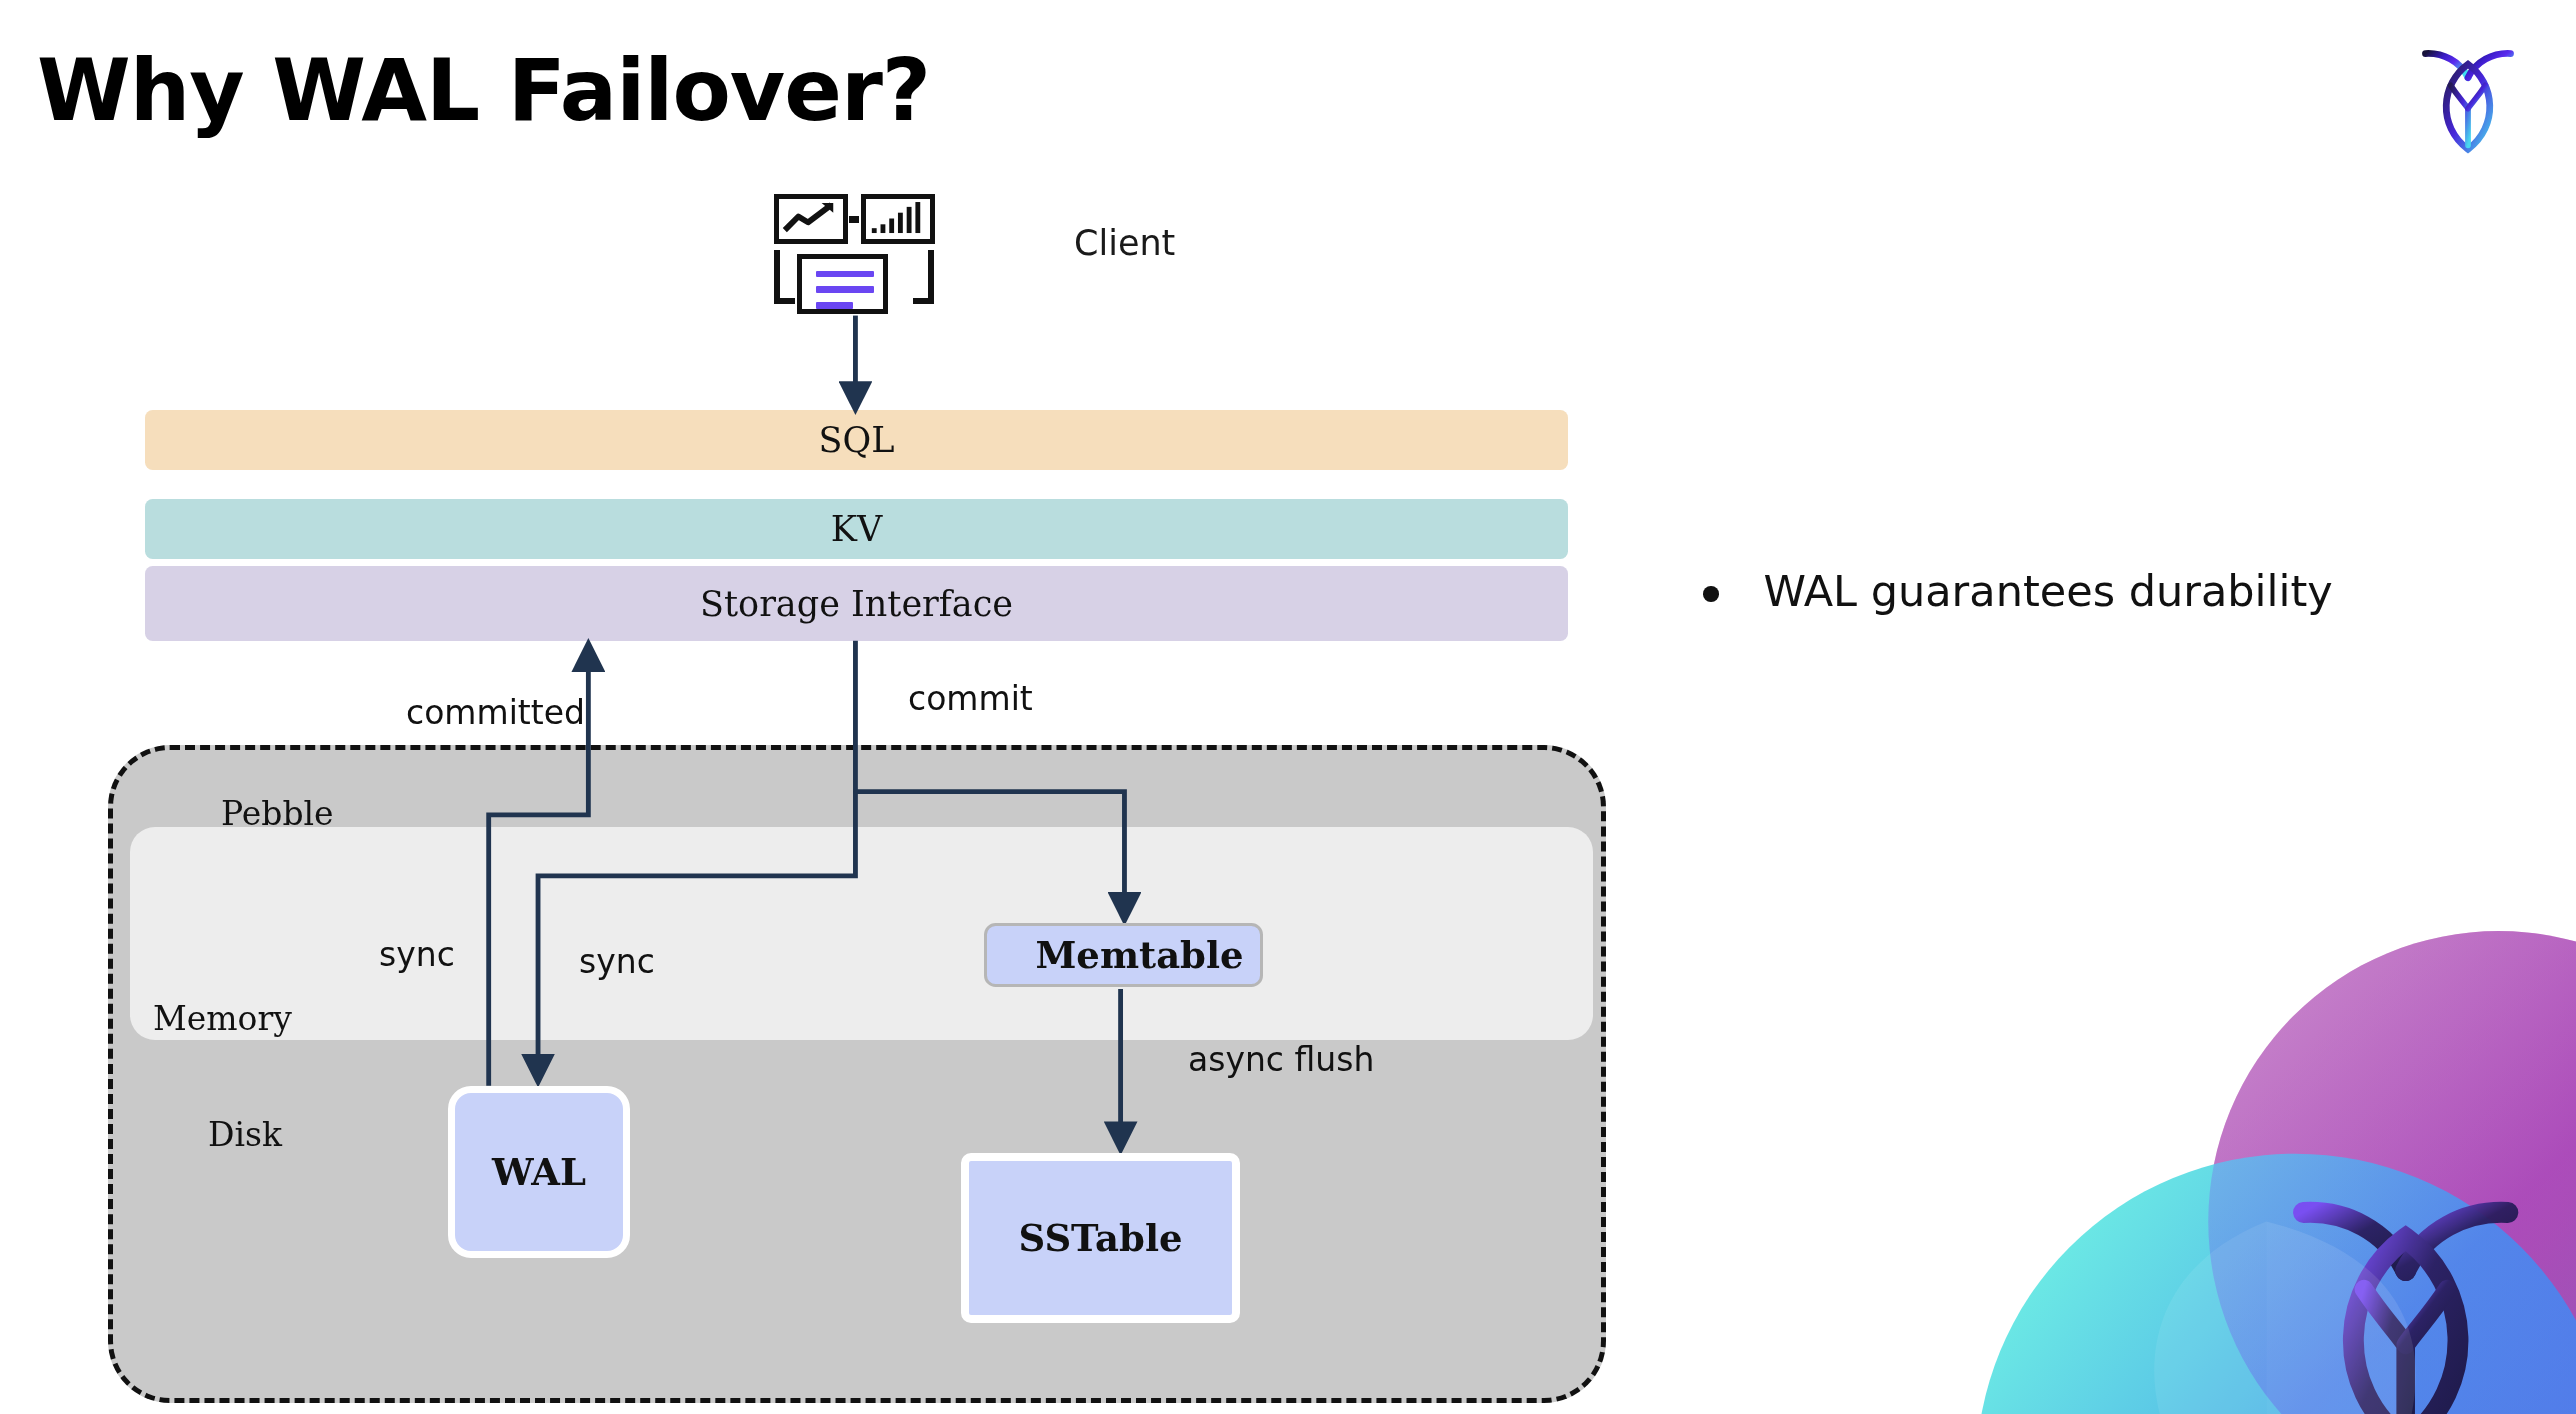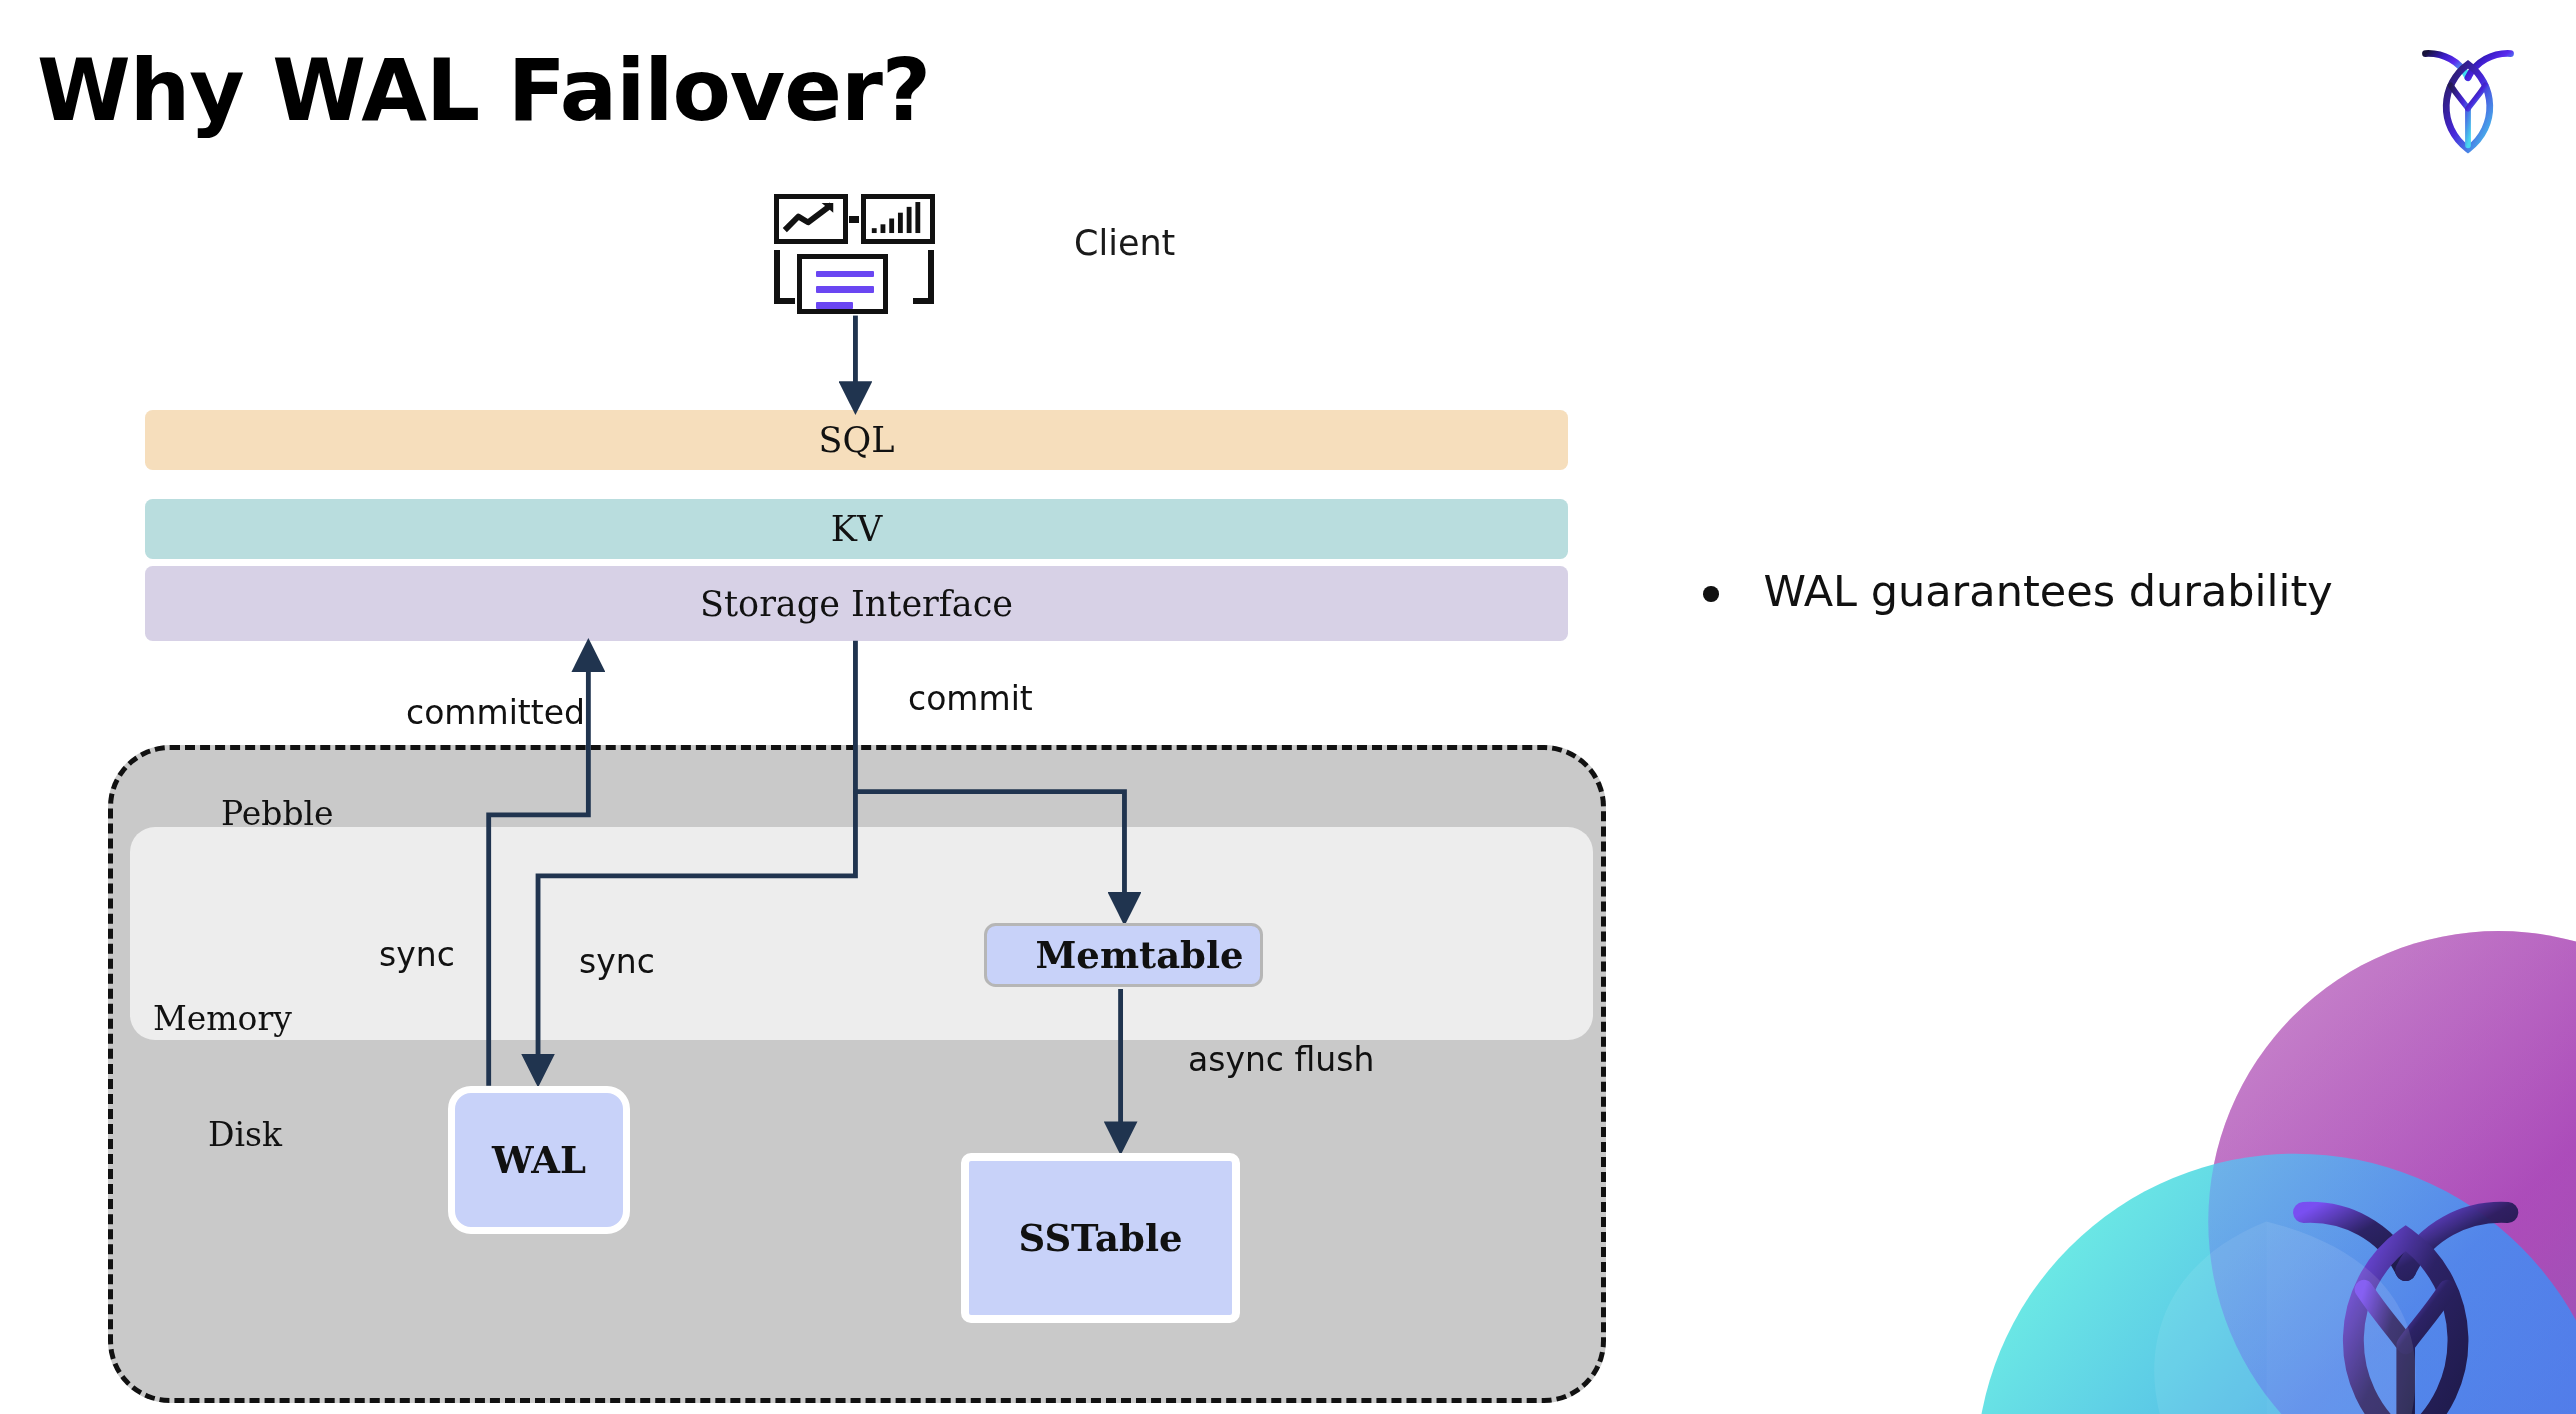--- a/index.html
+++ b/index.html
@@ -127,21 +127,21 @@
     font-weight: 700;
     font-size: 37px;
     color: #111111;
     white-space: nowrap;
   }
   #box-memtable {
     left: 984px; top: 923px; width: 279px; height: 64px;
     border: 3.9px solid #B6B6B6; border-radius: 11.6px; padding-left: 32px;
   }
   #box-wal {
-    left: 448px; top: 1086px; width: 182px; height: 148px;
+    left: 448px; top: 1086px; width: 182px; height: 172px;
     border: 7.7px solid #ffffff; border-radius: 23px;
   }
   #box-sstable {
     left: 961px; top: 1153px; width: 279px; height: 170px;
     border: 8.7px solid #ffffff; border-radius: 10px;
   }
 
   
   #arrow-layer {
     position: absolute;

